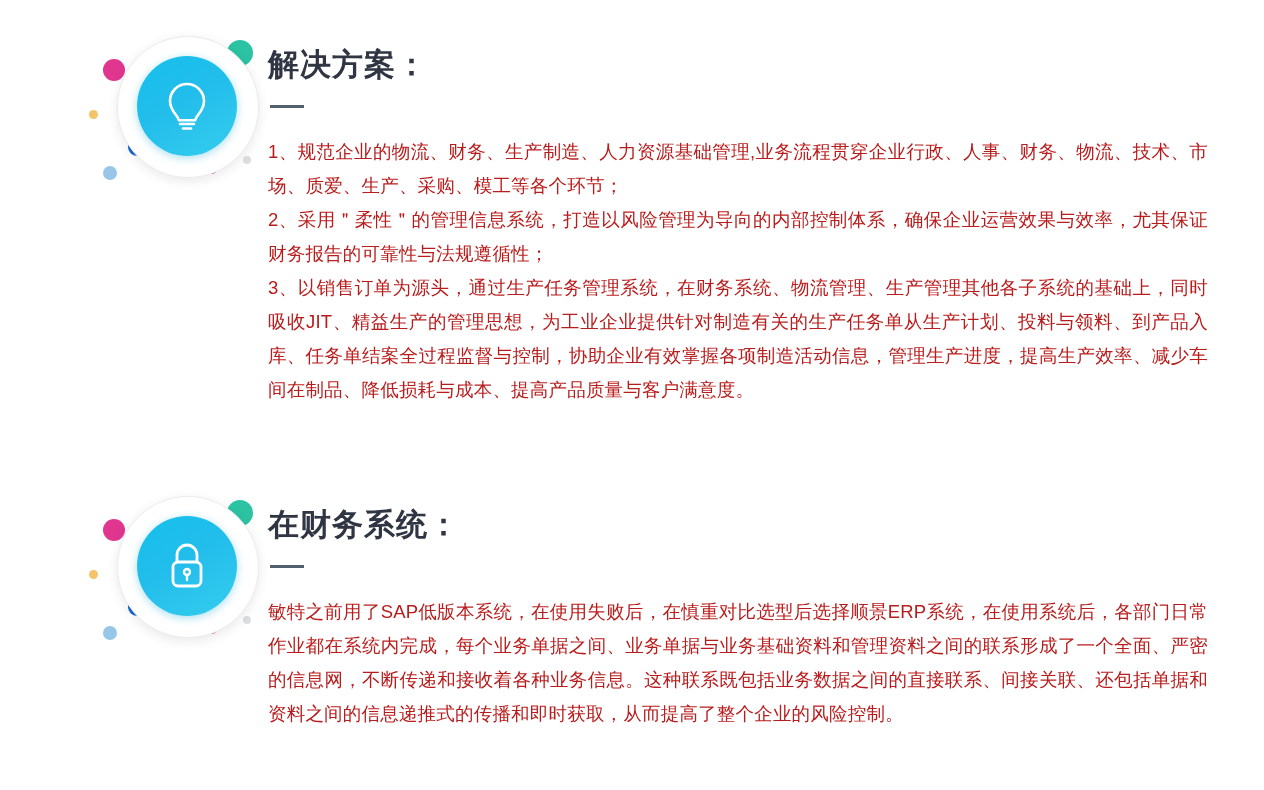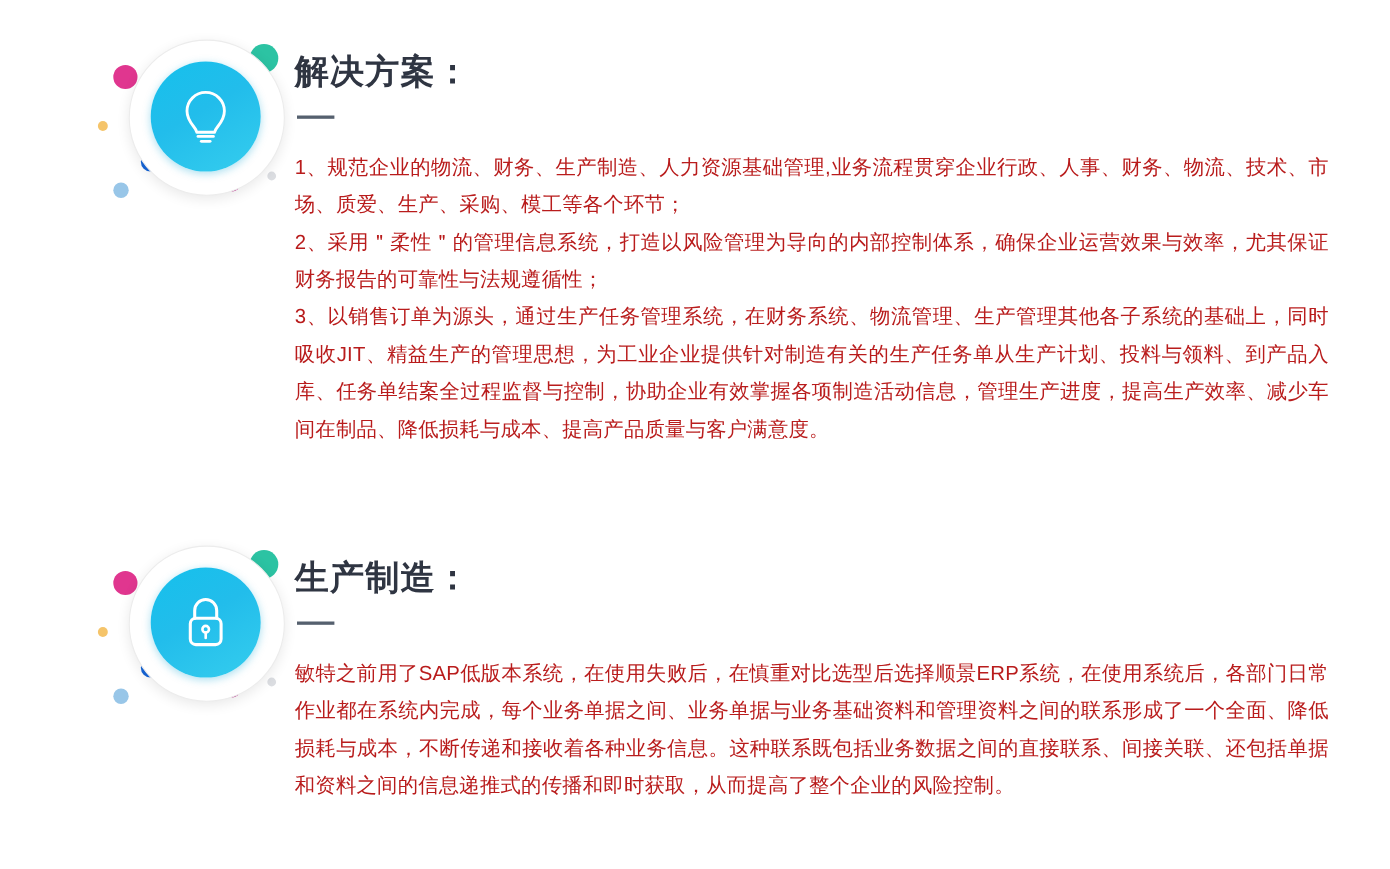--- a/index.html
+++ b/index.html
@@ -157,19 +157,19 @@
         <svg width="50" height="56" viewBox="0 0 50 56">
           <path d="M15 24 v-7 a10 10 0 0 1 20 0 v7" fill="none" stroke="#ffffff" stroke-width="2.8" stroke-linecap="round"></path>
           <rect x="11" y="24" width="28" height="24" rx="5" fill="none" stroke="#ffffff" stroke-width="2.8"></rect>
           <circle cx="25" cy="34" r="3" fill="none" stroke="#ffffff" stroke-width="2.4"></circle>
           <path d="M25 37 v5" fill="none" stroke="#ffffff" stroke-width="2.4" stroke-linecap="round"></path>
         </svg>
       </div>
     </div>
 
     <div class="content">
-      <div class="heading">生产制造：</div>
+      <div class="heading">在财务系统：</div>
       <div class="rule"></div>
-      <div class="body-text">敏特之前用了SAP低版本系统，在使用失败后，在慎重对比选型后选择顺景ERP系统，在使用系统后，各部门日常作业都在系统内完成，每个业务单据之间、业务单据与业务基础资料和管理资料之间的联系形成了一个全面、降低损耗与成本，不断传递和接收着各种业务信息。这种联系既包括业务数据之间的直接联系、间接关联、还包括单据和资料之间的信息递推式的传播和即时获取，从而提高了整个企业的风险控制。</div>
+      <div class="body-text">敏特之前用了SAP低版本系统，在使用失败后，在慎重对比选型后选择顺景ERP系统，在使用系统后，各部门日常作业都在系统内完成，每个业务单据之间、业务单据与业务基础资料和管理资料之间的联系形成了一个全面、严密的信息网，不断传递和接收着各种业务信息。这种联系既包括业务数据之间的直接联系、间接关联、还包括单据和资料之间的信息递推式的传播和即时获取，从而提高了整个企业的风险控制。</div>
     </div>
   </div>
 
 </div>
 
 </body></html>

